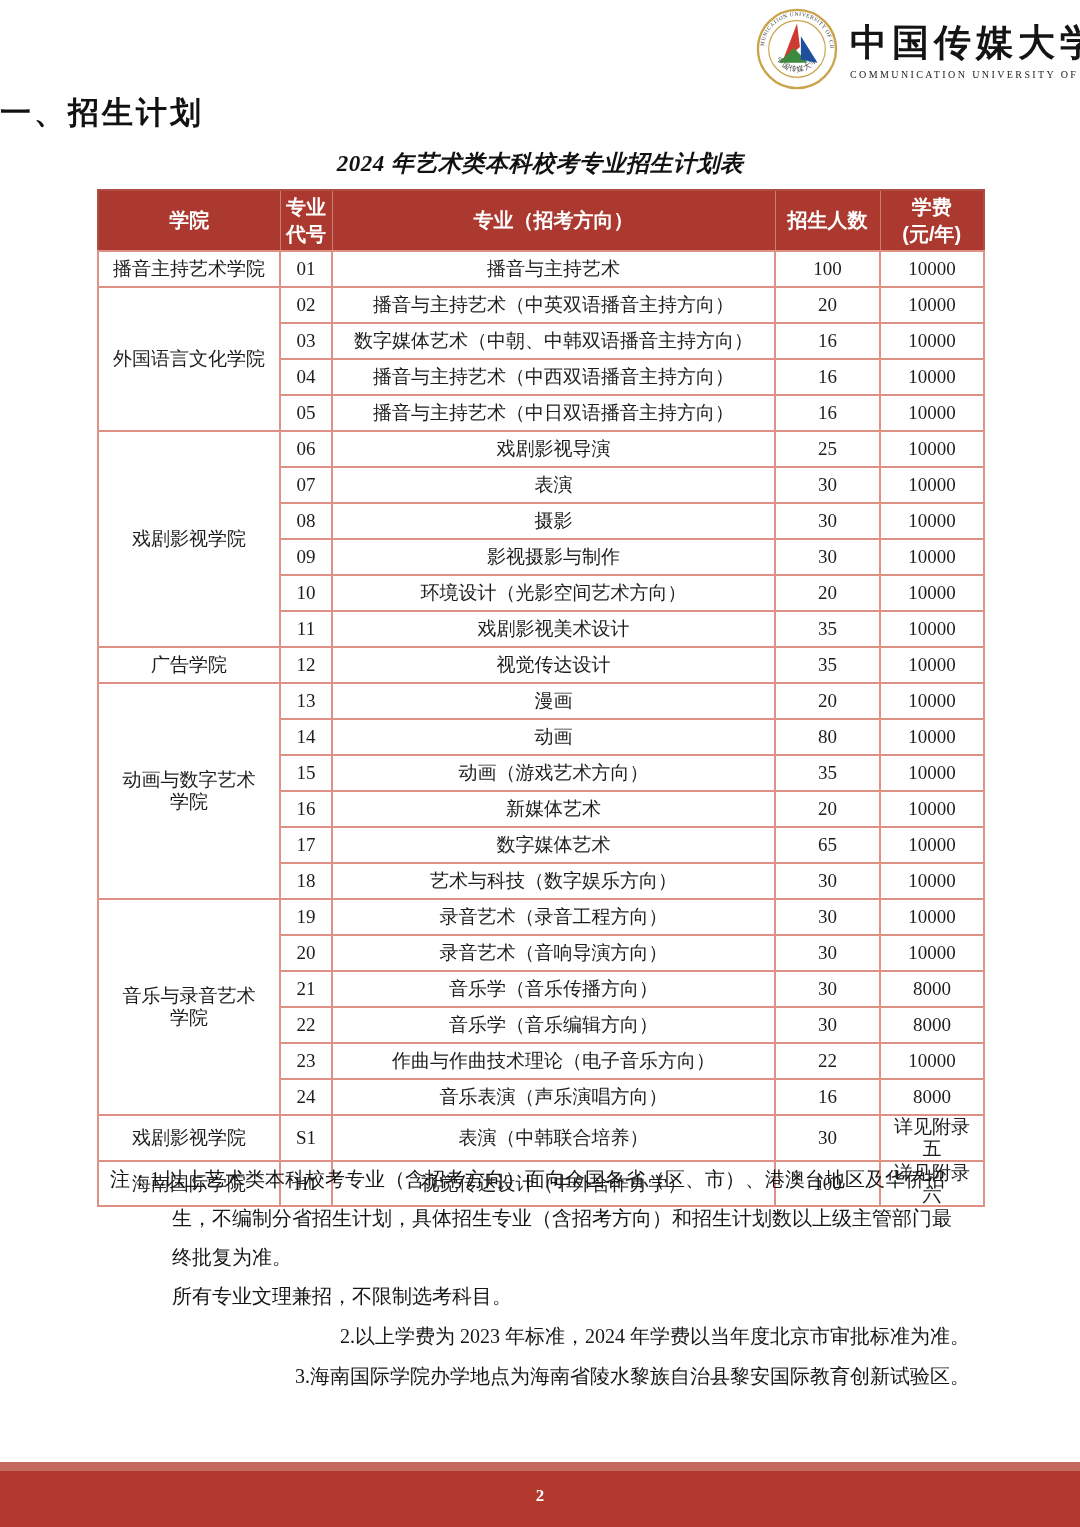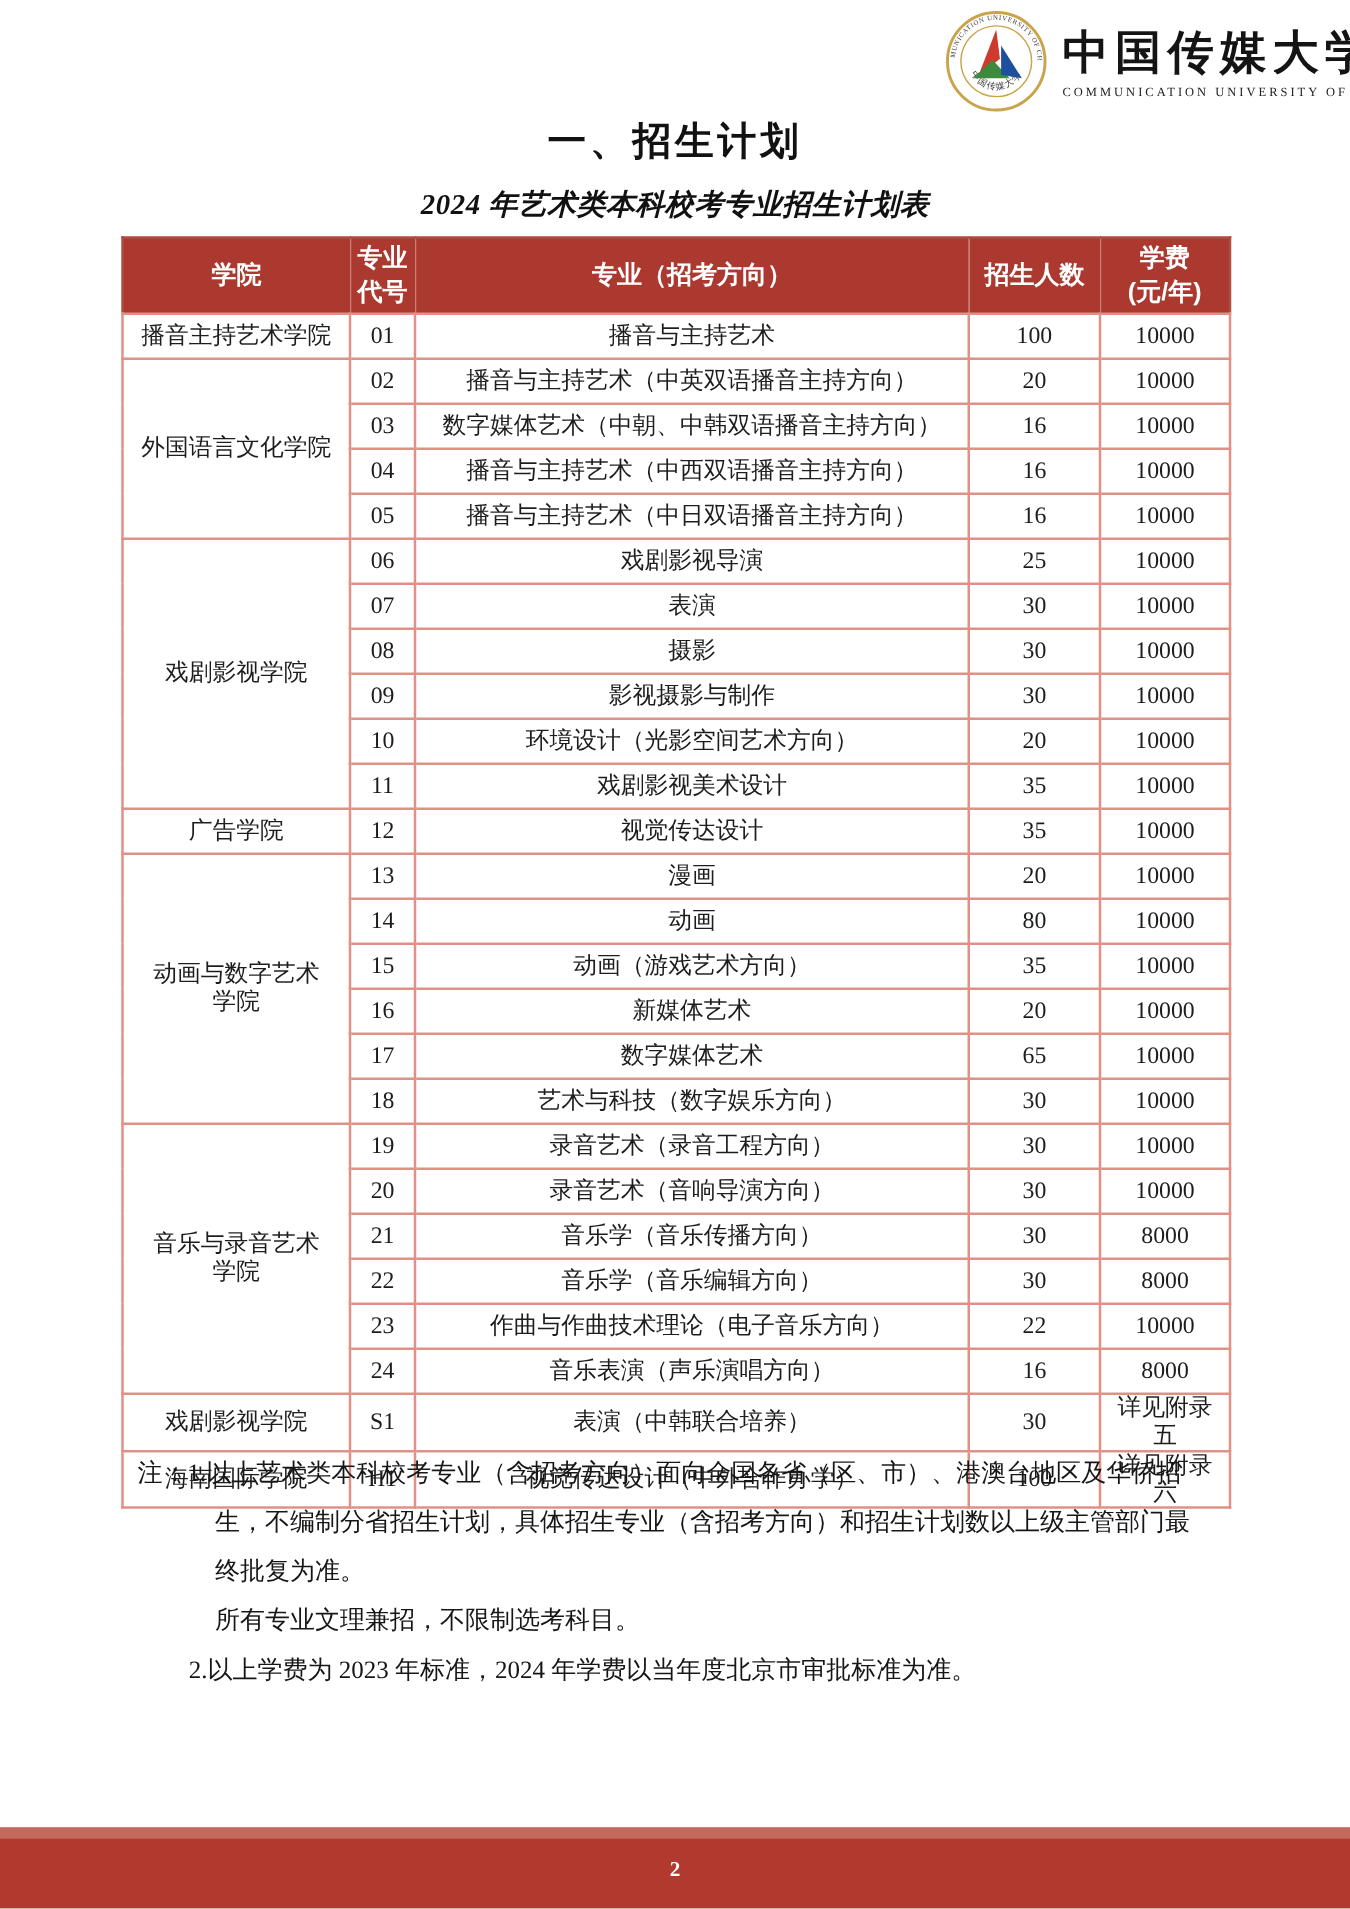--- a/index.html
+++ b/index.html
@@ -17,21 +17,21 @@
     font-size:37px; font-weight:bold; letter-spacing:5px; white-space:nowrap;
     font-family:"Liberation Serif","DejaVu Serif",serif; color:#141414; line-height:1.35;
   }
   .logo-en {
     font-size:10px; letter-spacing:2.4px; white-space:nowrap; color:#222;
     font-family:"Liberation Serif","DejaVu Serif",serif; margin-top:2px;
   }
 
   
   .doc-title {
-    position:absolute; top:92px; left:0; width:100%; text-align:center;
+    position:absolute; top:92px; left:0; width:100%; 
     font-size:31px; font-weight:bold; letter-spacing:3px;
     font-family:"Liberation Sans","DejaVu Sans",sans-serif; color:#111;
   }
   .doc-subtitle {
     position:absolute; top:148px; left:0; width:100%; text-align:center;
     font-size:23px; font-weight:bold; letter-spacing:0.5px; color:#111;font-style:italic;
   }
 
   
   .table-wrap { position:absolute; left:97px; top:189px; width:1029px; }
@@ -62,21 +62,21 @@
 
   
   .notes {
     position:absolute; left:110px; top:1160px; width:860px;
     font-size:20px; line-height:39px; color:#161616;
   }
   .note-first { display:flex; align-items:flex-start; }
   .note-label { flex:0 0 auto; }
   .note-text { white-space:pre-line; }
   .hang { padding-left:22px; text-indent:-22px; }
-  .solo { margin-left:41px; margin-top:1px; }
+  .solo { margin-left:41px; margin-top:1px;text-align:right; }
 
   
   .footer { position:absolute; left:0; bottom:0; width:1080px; height:65px; background:#b1392e; }
   .footer-strip { width:100%; height:9px; background:#c56databse; background:#c5695e; }
   .footer-num {
     color:#ffffff; text-align:center; font-size:17px; font-weight:bold;
     margin-top:15px; font-family:"Liberation Serif","DejaVu Serif",serif;
   }
 </style>
 </head>
@@ -310,20 +310,21 @@
     </table>
   </div>
 
   <div class="notes">
     <div class="note-first">
       <span class="note-label">注：</span>
       <div class="note-text hang">1.以上艺术类本科校考专业（含招考方向）面向全国各省（区、市）、港澳台地区及华侨招生，不编制分省招生计划，具体招生专业（含招考方向）和招生计划数以上级主管部门最终批复为准。
 所有专业文理兼招，不限制选考科目。</div>
     </div>
     <div class="note-text hang solo">2.以上学费为 2023 年标准，2024 年学费以当年度北京市审批标准为准。</div>
+    <div class="note-text hang solo">3.海南国际学院办学地点为海南省陵水黎族自治县黎安国际教育创新试验区。</div>
   </div>
 
   <div class="footer">
     <div class="footer-strip"></div>
     <div class="footer-num">2</div>
   </div>
 
 </div>
 
 </body></html>

